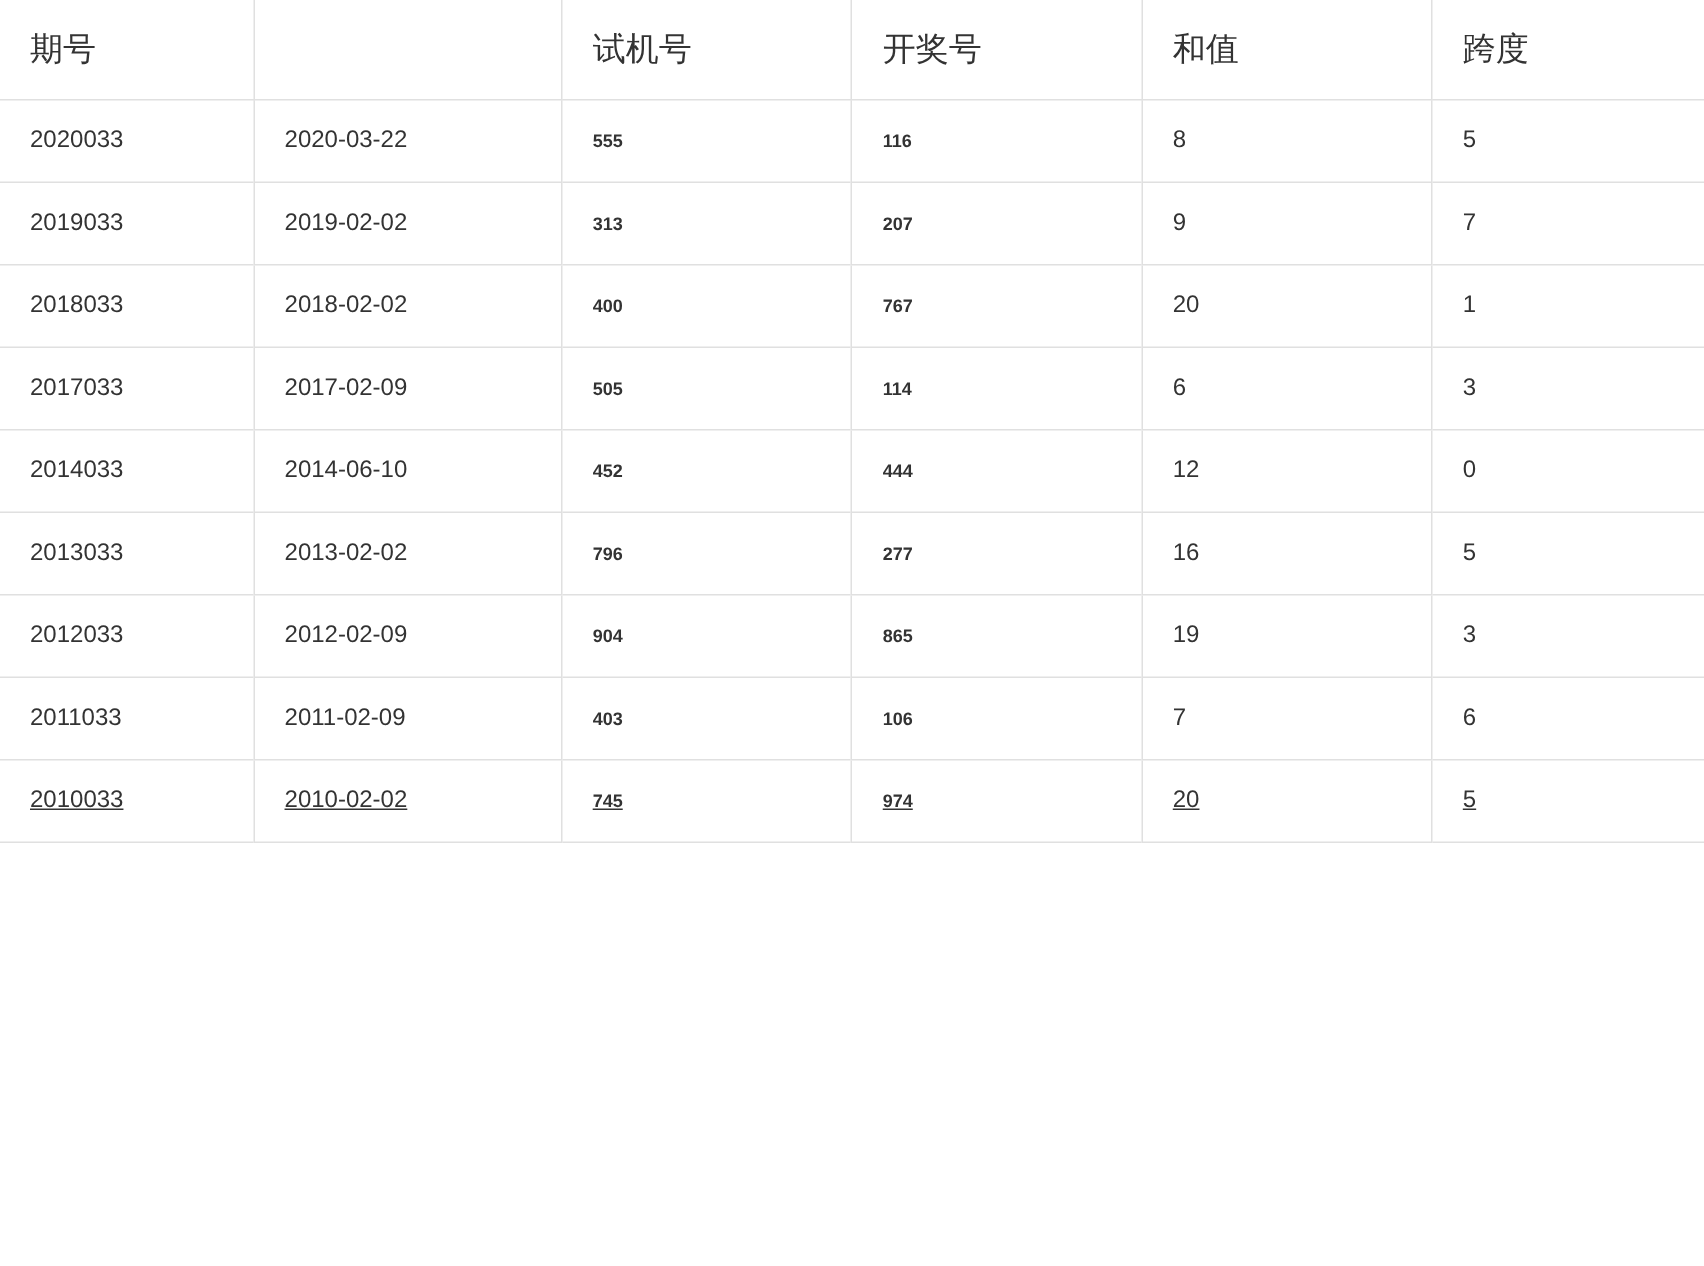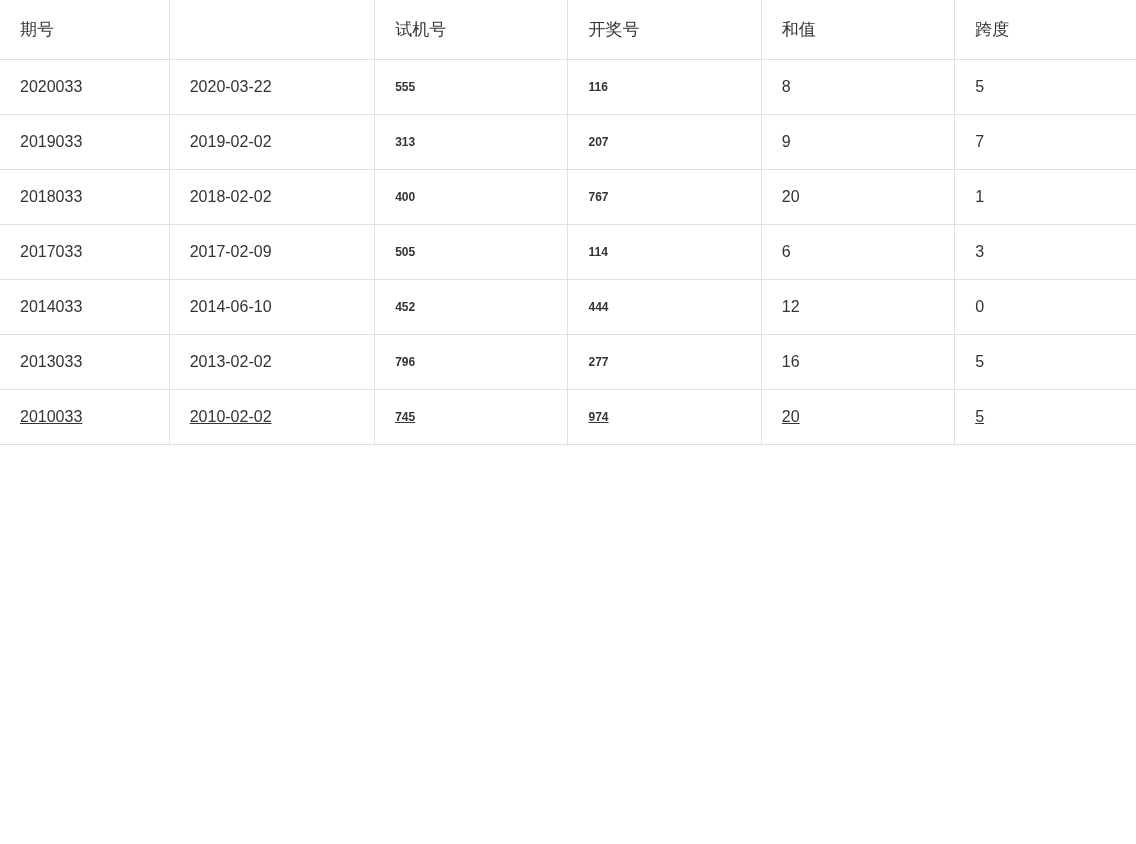--- a/index.html
+++ b/index.html
@@ -25,21 +25,21 @@
     table {
       width: 100%;
       border-collapse: collapse;
       table-layout: fixed;
     }
 
     thead th {
       text-align: left;
       padding: 18px 20px;
       font-weight: normal;
-      font-size: 17px;
+      font-size: 22px;
       color: #333;
       border-bottom: 1px solid #e0e0e0;
       border-right: 1px solid #e0e0e0;
       background: #ffffff;
     }
 
     thead th:last-child {
       border-right: none;
     }
 
@@ -143,20 +143,36 @@
         </tr>
         <tr>
           <td>2013033</td>
           <td>2013-02-02</td>
           <td class="bold-num">796</td>
           <td class="bold-num">277</td>
           <td>16</td>
           <td>5</td>
         </tr>
         <tr>
+          <td>2012033</td>
+          <td>2012-02-09</td>
+          <td class="bold-num">904</td>
+          <td class="bold-num">865</td>
+          <td>19</td>
+          <td>3</td>
+        </tr>
+        <tr>
+          <td>2011033</td>
+          <td>2011-02-09</td>
+          <td class="bold-num">403</td>
+          <td class="bold-num">106</td>
+          <td>7</td>
+          <td>6</td>
+        </tr>
+        <tr>
           <td>2010033</td>
           <td>2010-02-02</td>
           <td class="bold-num">745</td>
           <td class="bold-num">974</td>
           <td>20</td>
           <td>5</td>
         </tr>
       </tbody>
   </table>
 </div>

